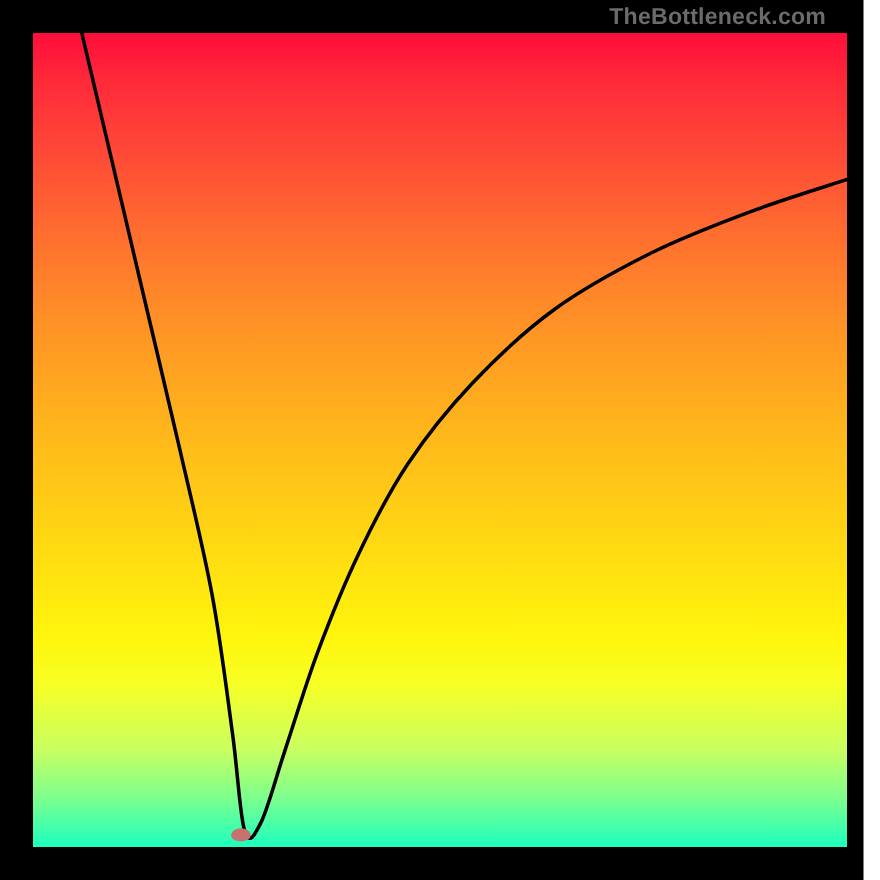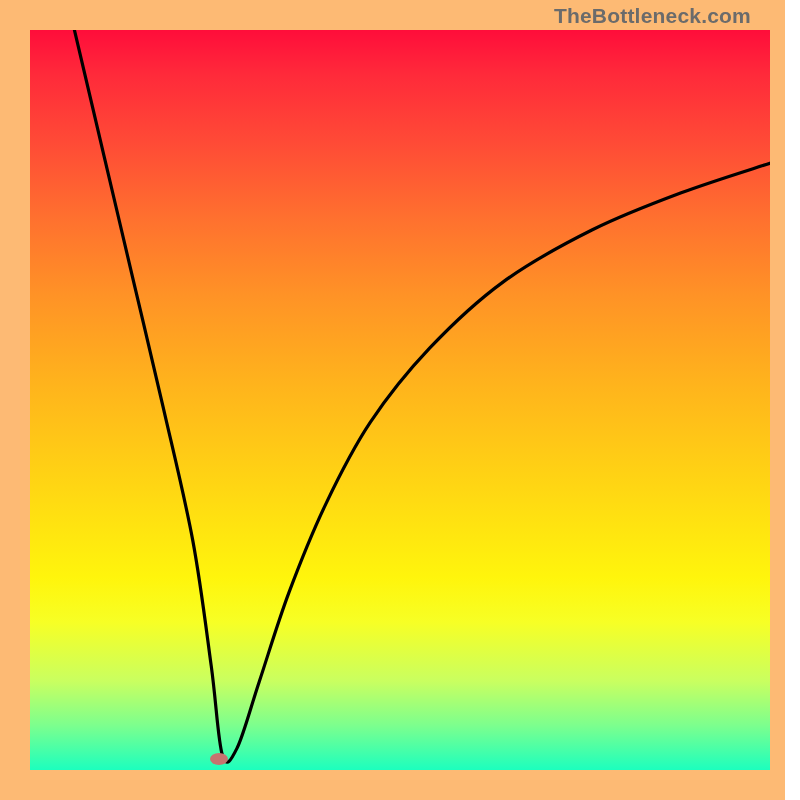--- a/index.html
+++ b/index.html
@@ -1,20 +1,20 @@
 <!DOCTYPE html>
 <html><head>
 <meta charset="utf-8">
 <style>
   * { margin: 0; padding: 0; box-sizing: border-box; }
   html, body { width: 800px; height: 800px; overflow: hidden; }
   .frame {
     width: 785px;
     height: 800px;
-    background: #fdba74;
+    background: #000000;
     position: relative;
   }
   .plot-area {
     position: absolute;
     left: 30px;
     top: 30px;
     width: 740px;
     height: 740px;
     background: linear-gradient(to bottom,
       #ff0d3a 0%,

